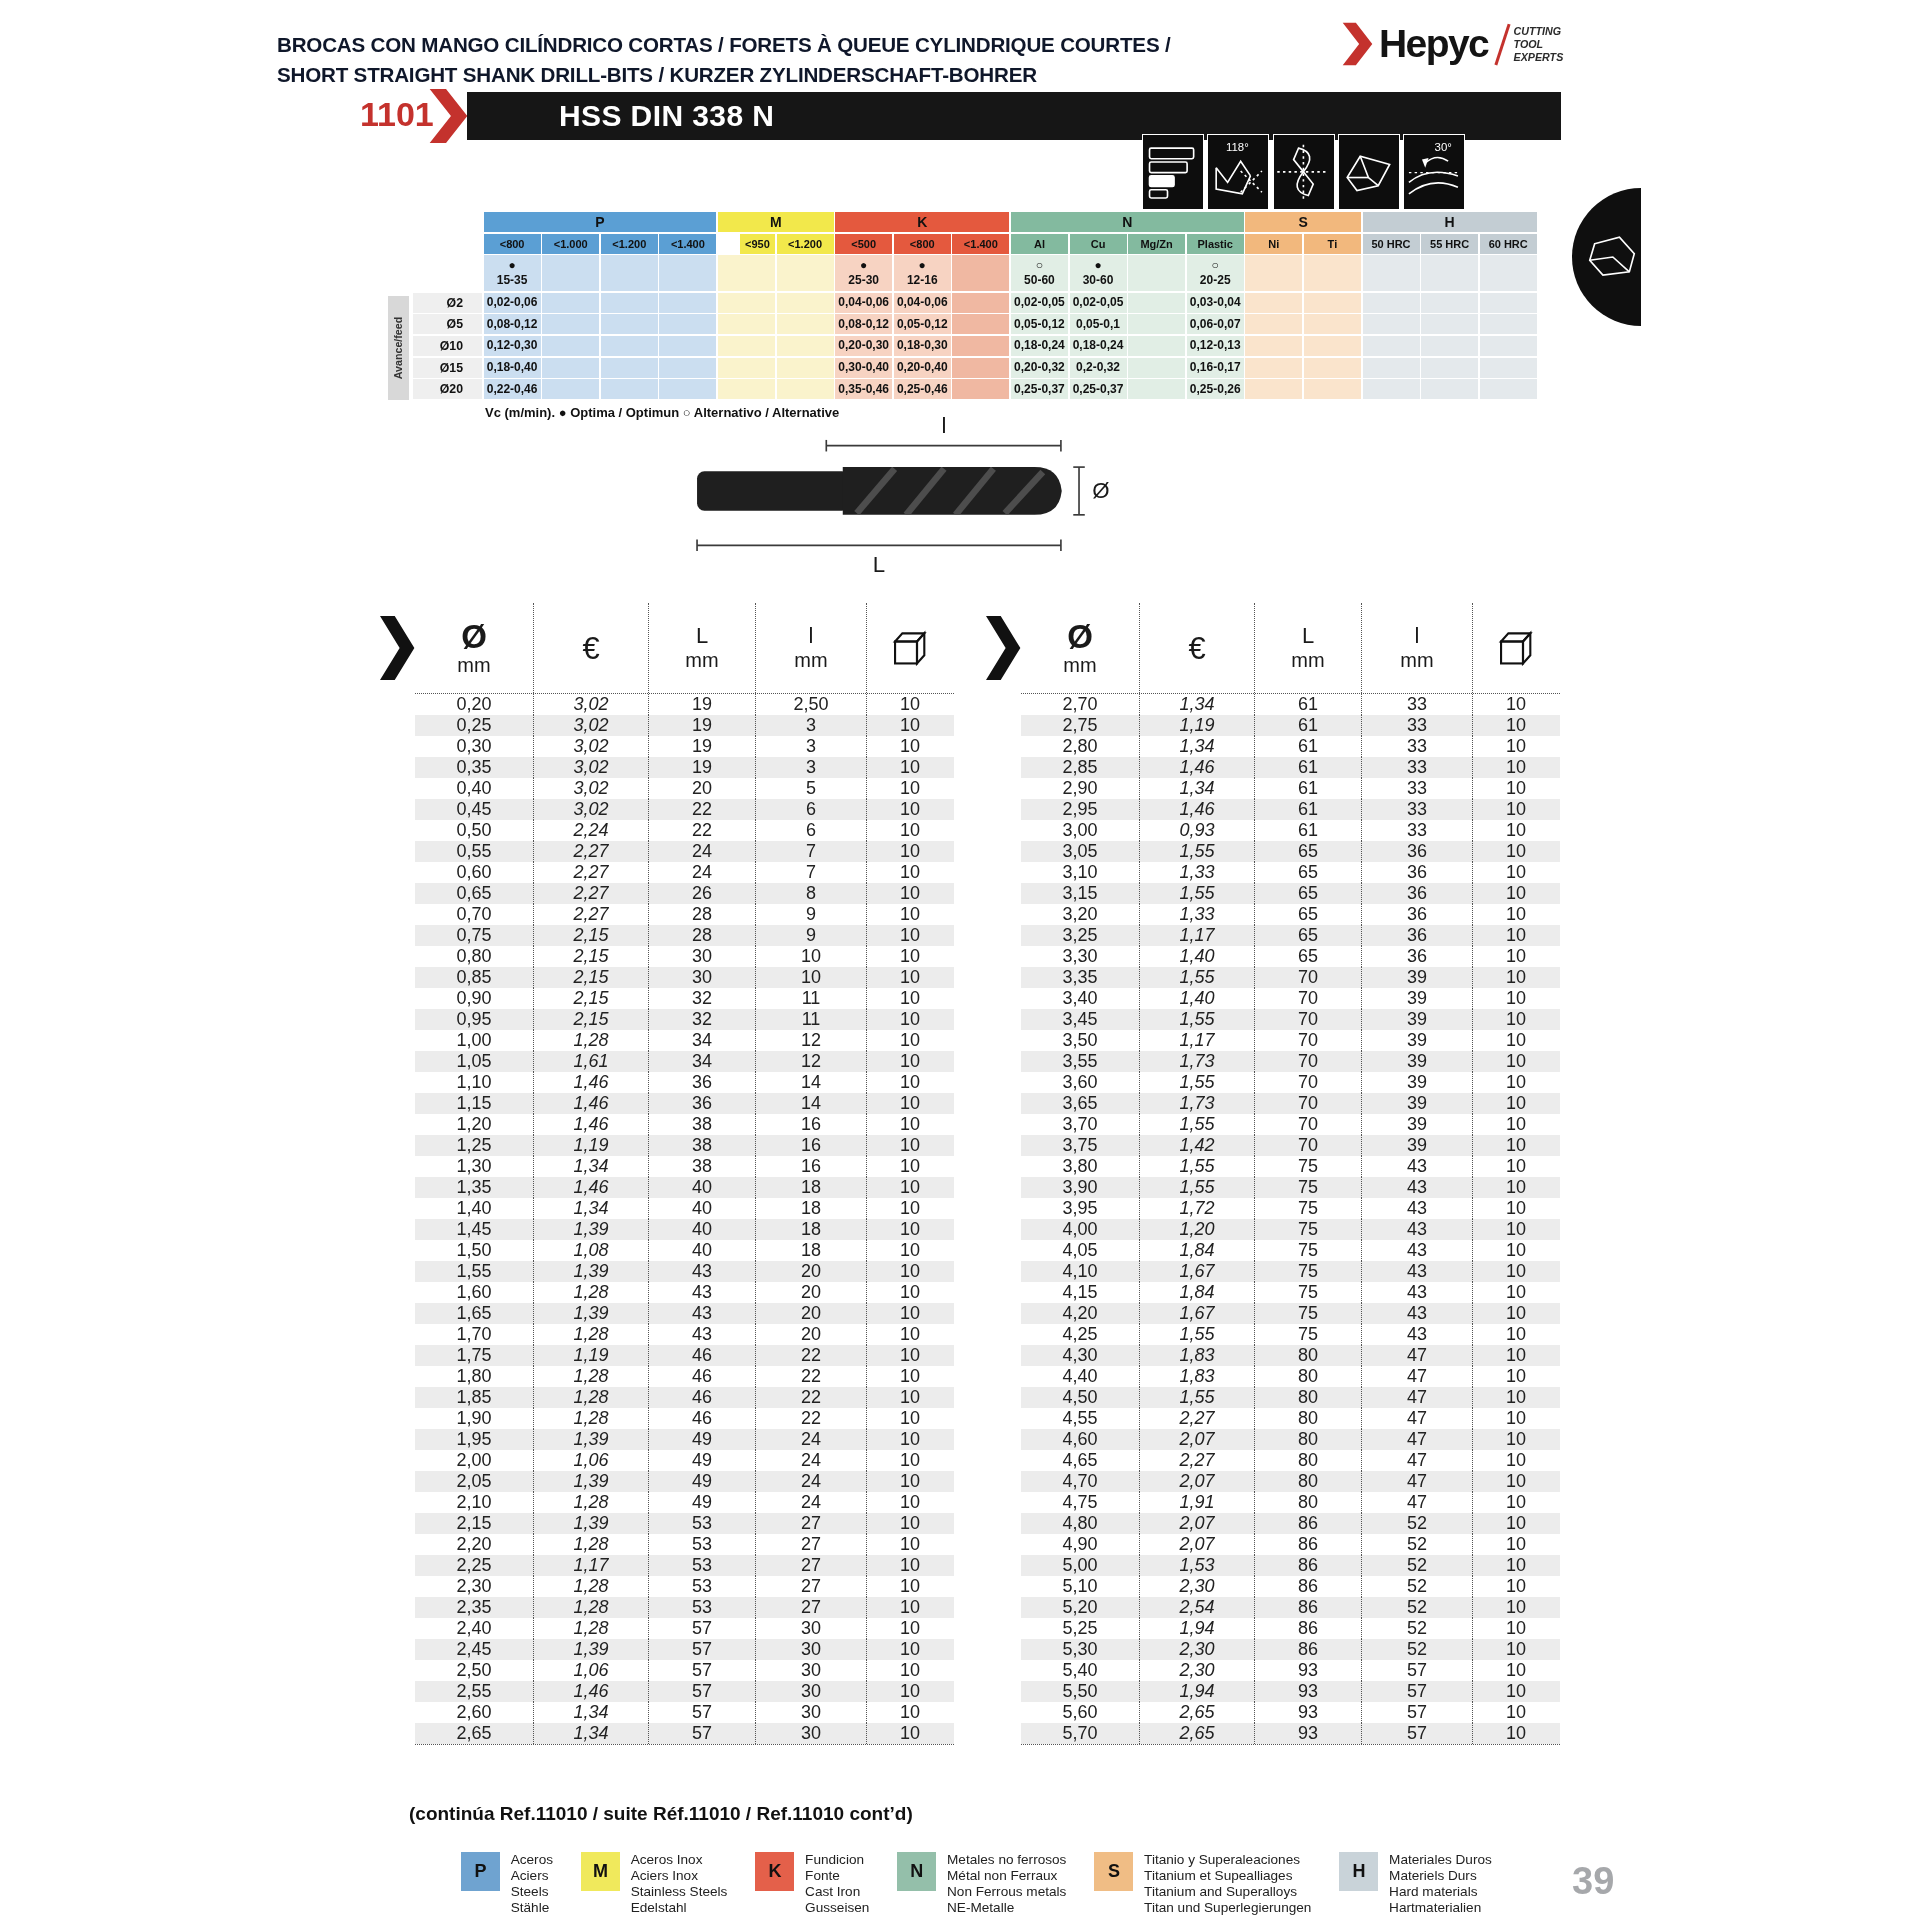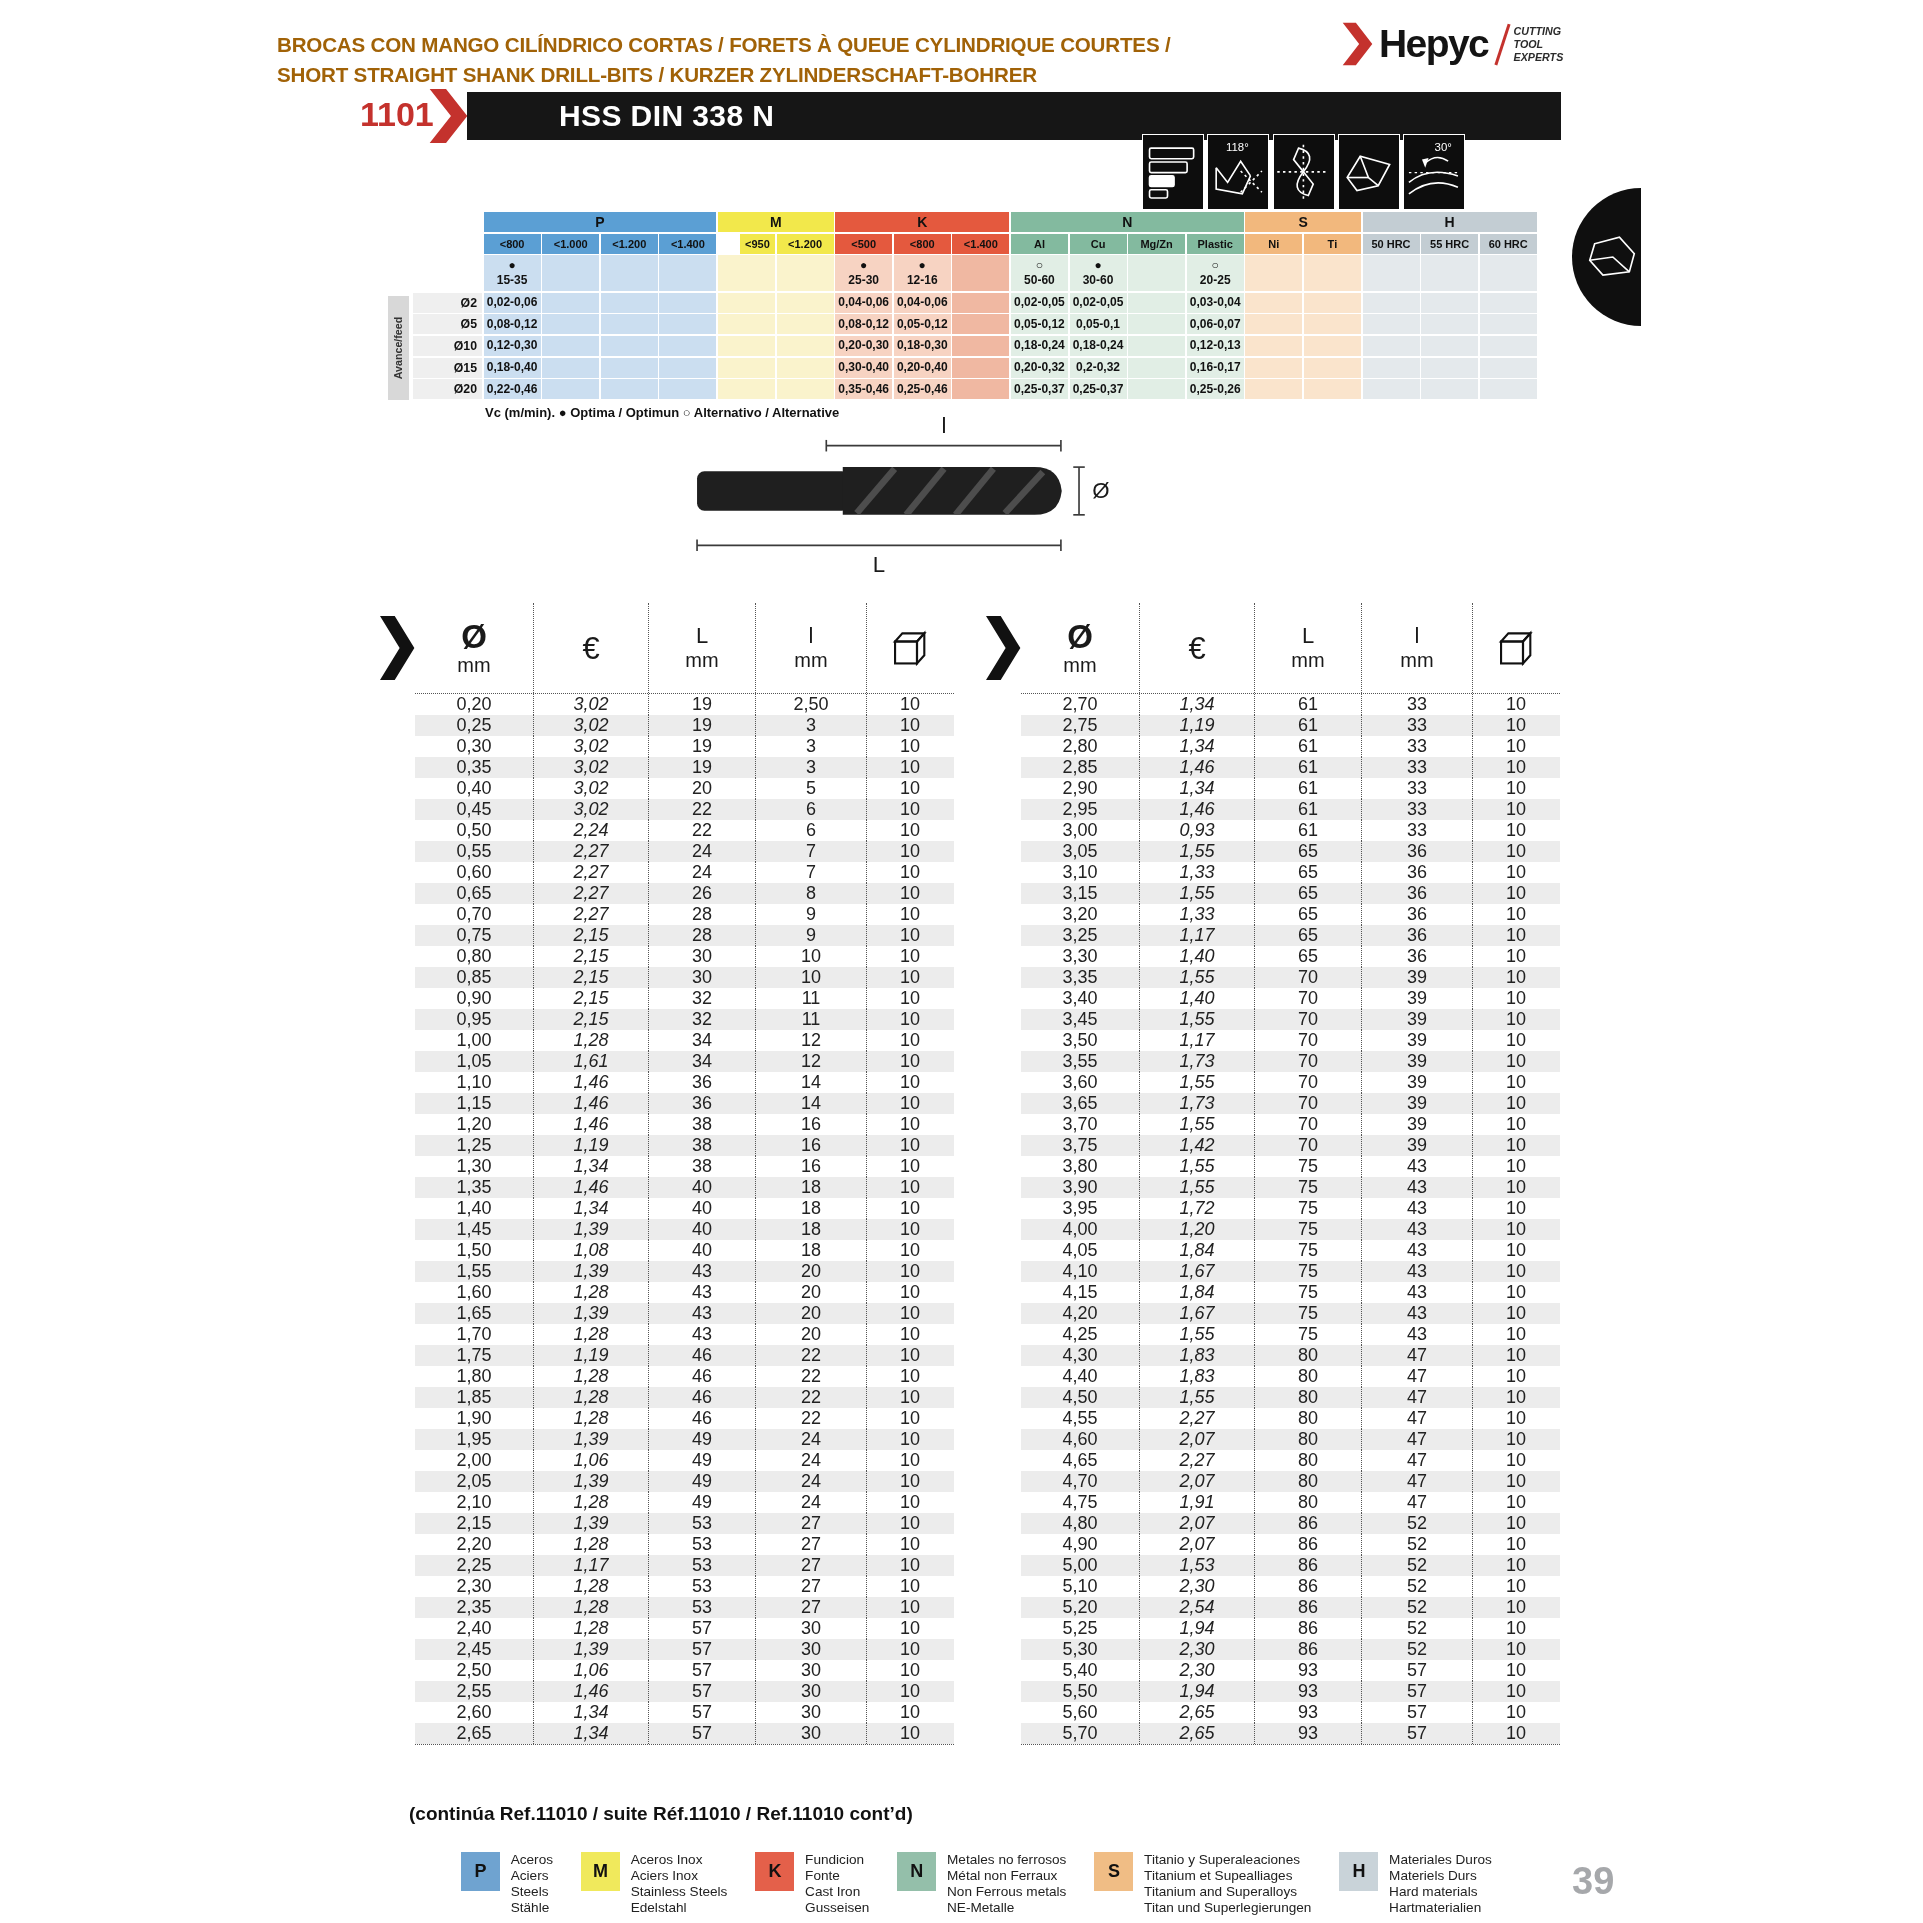--- a/index.html
+++ b/index.html
@@ -1,20 +1,20 @@
 <!DOCTYPE html>
 <html style="font-size:13px"><head>
 <meta charset="utf-8">
 <style>
   html,body{margin:0;padding:0;background:#fff;}
   .page{position:relative;width:1924px;height:1924px;background:#fff;overflow:hidden;
         font-family:"Liberation Sans",sans-serif;color:#1a1a1a;}
   
   .title{position:absolute;left:277px;top:30px;font-size:20.6px;font-weight:bold;
-         color:#a16207;line-height:1.45;letter-spacing:-0.2px;}
+         color:#0f172a;line-height:1.45;letter-spacing:-0.2px;}
   .logo{position:absolute;left:1341px;top:21.4px;display:flex;align-items:center;}
   .logo-name{font-size:39px;font-weight:800;color:#141414;letter-spacing:-1.6px;margin-left:5px;}
   .logo-slash{width:2.5px;height:43px;background:#C4322D;transform:rotate(18deg);margin:0 10px 0 13px;}
   .logo-tag{font-size:10.7px;font-weight:bold;font-style:italic;color:#2b2b2b;line-height:1.2;}
   
   .ref-num{position:absolute;left:360px;top:95px;font-size:34px;font-weight:800;color:#C4322D;}
   .ref-chev{position:absolute;left:428px;top:89px;}
   .band{position:absolute;left:467px;top:92px;width:1094px;height:48px;background:#161616;}
   .band-name{position:absolute;left:92px;top:6.6px;font-size:30px;font-weight:800;color:#fff;letter-spacing:0.4px;}
   .tiles{position:absolute;left:1142px;top:134px;display:flex;gap:3.3px;}
@@ -22,21 +22,21 @@
   
   .side-tab{position:absolute;left:1572px;top:188px;width:69px;height:138px;background:#0f0f0f;
             border-radius:138px 0 0 138px;display:flex;align-items:center;justify-content:flex-end;}
   
   .ct{position:absolute;left:413px;top:212px;}
   .ct-row{display:grid;grid-template-columns:69px repeat(18,57px);gap:1.6px;margin-bottom:1.6px;height:20px;}
   .ct-row > div{display:flex;align-items:center;justify-content:center;}
   .ct-grp{font-size:14px;font-weight:bold;color:#111;}
   .s4{grid-column:span 4}.s2{grid-column:span 2}.s3{grid-column:span 3}
   .ct-sub .ct-c{font-size:11px;font-weight:bold;color:#111;}
-  .ct-lab{background:#EFEFEF;justify-content:flex-end !important;padding-right:5px;box-sizing:border-box;
+  .ct-lab{background:#EFEFEF;justify-content:flex-end !important;padding-right:19px;box-sizing:border-box;
           font-size:12.3px;font-weight:bold;color:#111;}
   .ct-body .ct-row{height:20px;}
   .ct-body .ct-row[data-idx="0"]{height:36px;}
   .ct-body .ct-row[data-idx="0"] .ct-lab{background:transparent;}
   .ct-body .ct-c{font-size:12px;font-weight:bold;color:#111;white-space:pre-line;
                  text-align:center;line-height:1.25;}
   .feed-axis{position:absolute;left:388px;top:296px;width:21.4px;height:104px;background:#D8D8D8;
              display:flex;align-items:center;justify-content:center;}
   .feed-axis span{transform:rotate(-90deg);font-size:10.7px;font-weight:bold;white-space:nowrap;color:#333;}
   .ct-note{position:absolute;left:485px;top:405px;font-size:13px;font-weight:bold;color:#111;}

